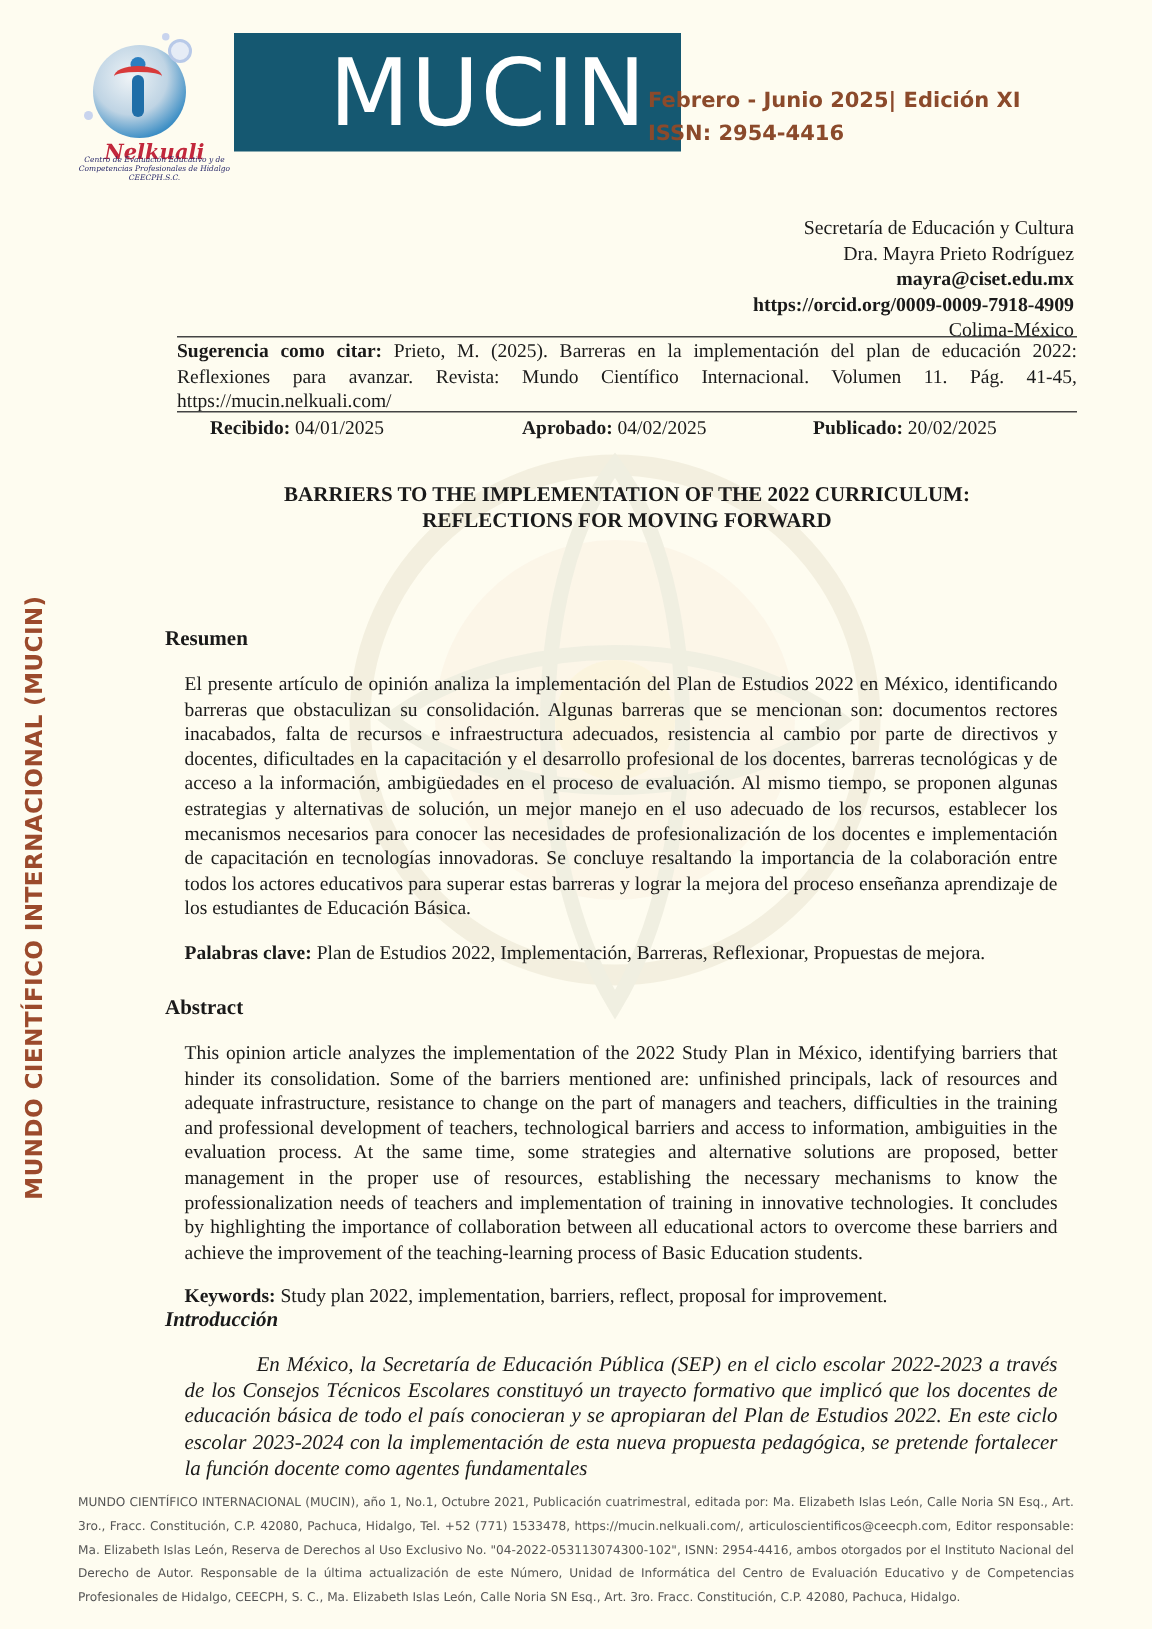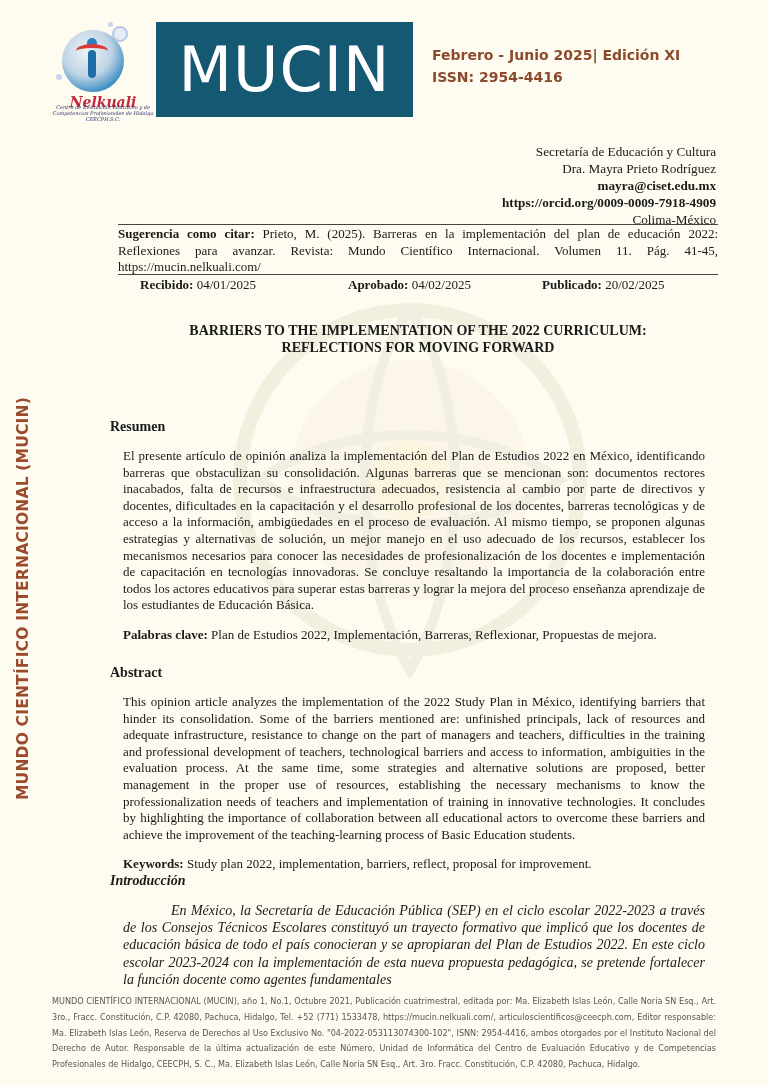--- a/index.html
+++ b/index.html
@@ -29,29 +29,29 @@
   .logo-figure-arms { position:absolute; left:28px; top:26px; width:32px; height:10px; border-top:4px solid #d83a3a; border-radius:50% 50% 0 0; }
   .logo-name {
     position: absolute; left: 0; top: 76px; width: 110px; text-align: center;
     font-family: "DejaVu Serif", serif; font-style: italic; font-weight: bold; font-size: 14px; color: #c2283c;
   }
   .logo-sub {
     position: absolute; left: 0; top: 86px; width: 110px; text-align: center;
     font-family: "DejaVu Serif", serif; font-style: italic; font-size: 5px; line-height: 6px; color: #2a2a6a;
   }
   .mucin-box {
-    position: absolute; left: 156px; top: 22px; width: 257px; height: 95px;
+    position: absolute; left: 156px; top: 22px; width: 257px; height: 79px;
     background: #155871;
-    display: flex; align-items: center; justify-content: center;
+    display: flex; align-items: center; justify-content: center; padding-left: 41px;
   }
   .mucin-text {
     font-family: "DejaVu Sans", sans-serif; font-size: 62px; color: #ffffff; letter-spacing: 1px; font-weight: normal;
   }
   .issue {
-    position: absolute; left: 432px; top: 44px;
+    position: absolute; left: 432px; top: 56px;
     font-family: "DejaVu Sans", sans-serif; font-weight: bold; font-size: 14px; line-height: 22px; color: #8b4a2b;
   }
   .author-block {
     position: absolute; right: 52px; top: 143px; text-align: right;
     font-size: 13.2px; line-height: 17px;
   }
   .author-block .bold { font-weight: bold; }
   .rule { position: absolute; left: 118px; width: 600px; height: 0; border-top: 1.3px solid #444; }
   .citation {
     position: absolute; left: 118px; top: 226px; width: 600px;

